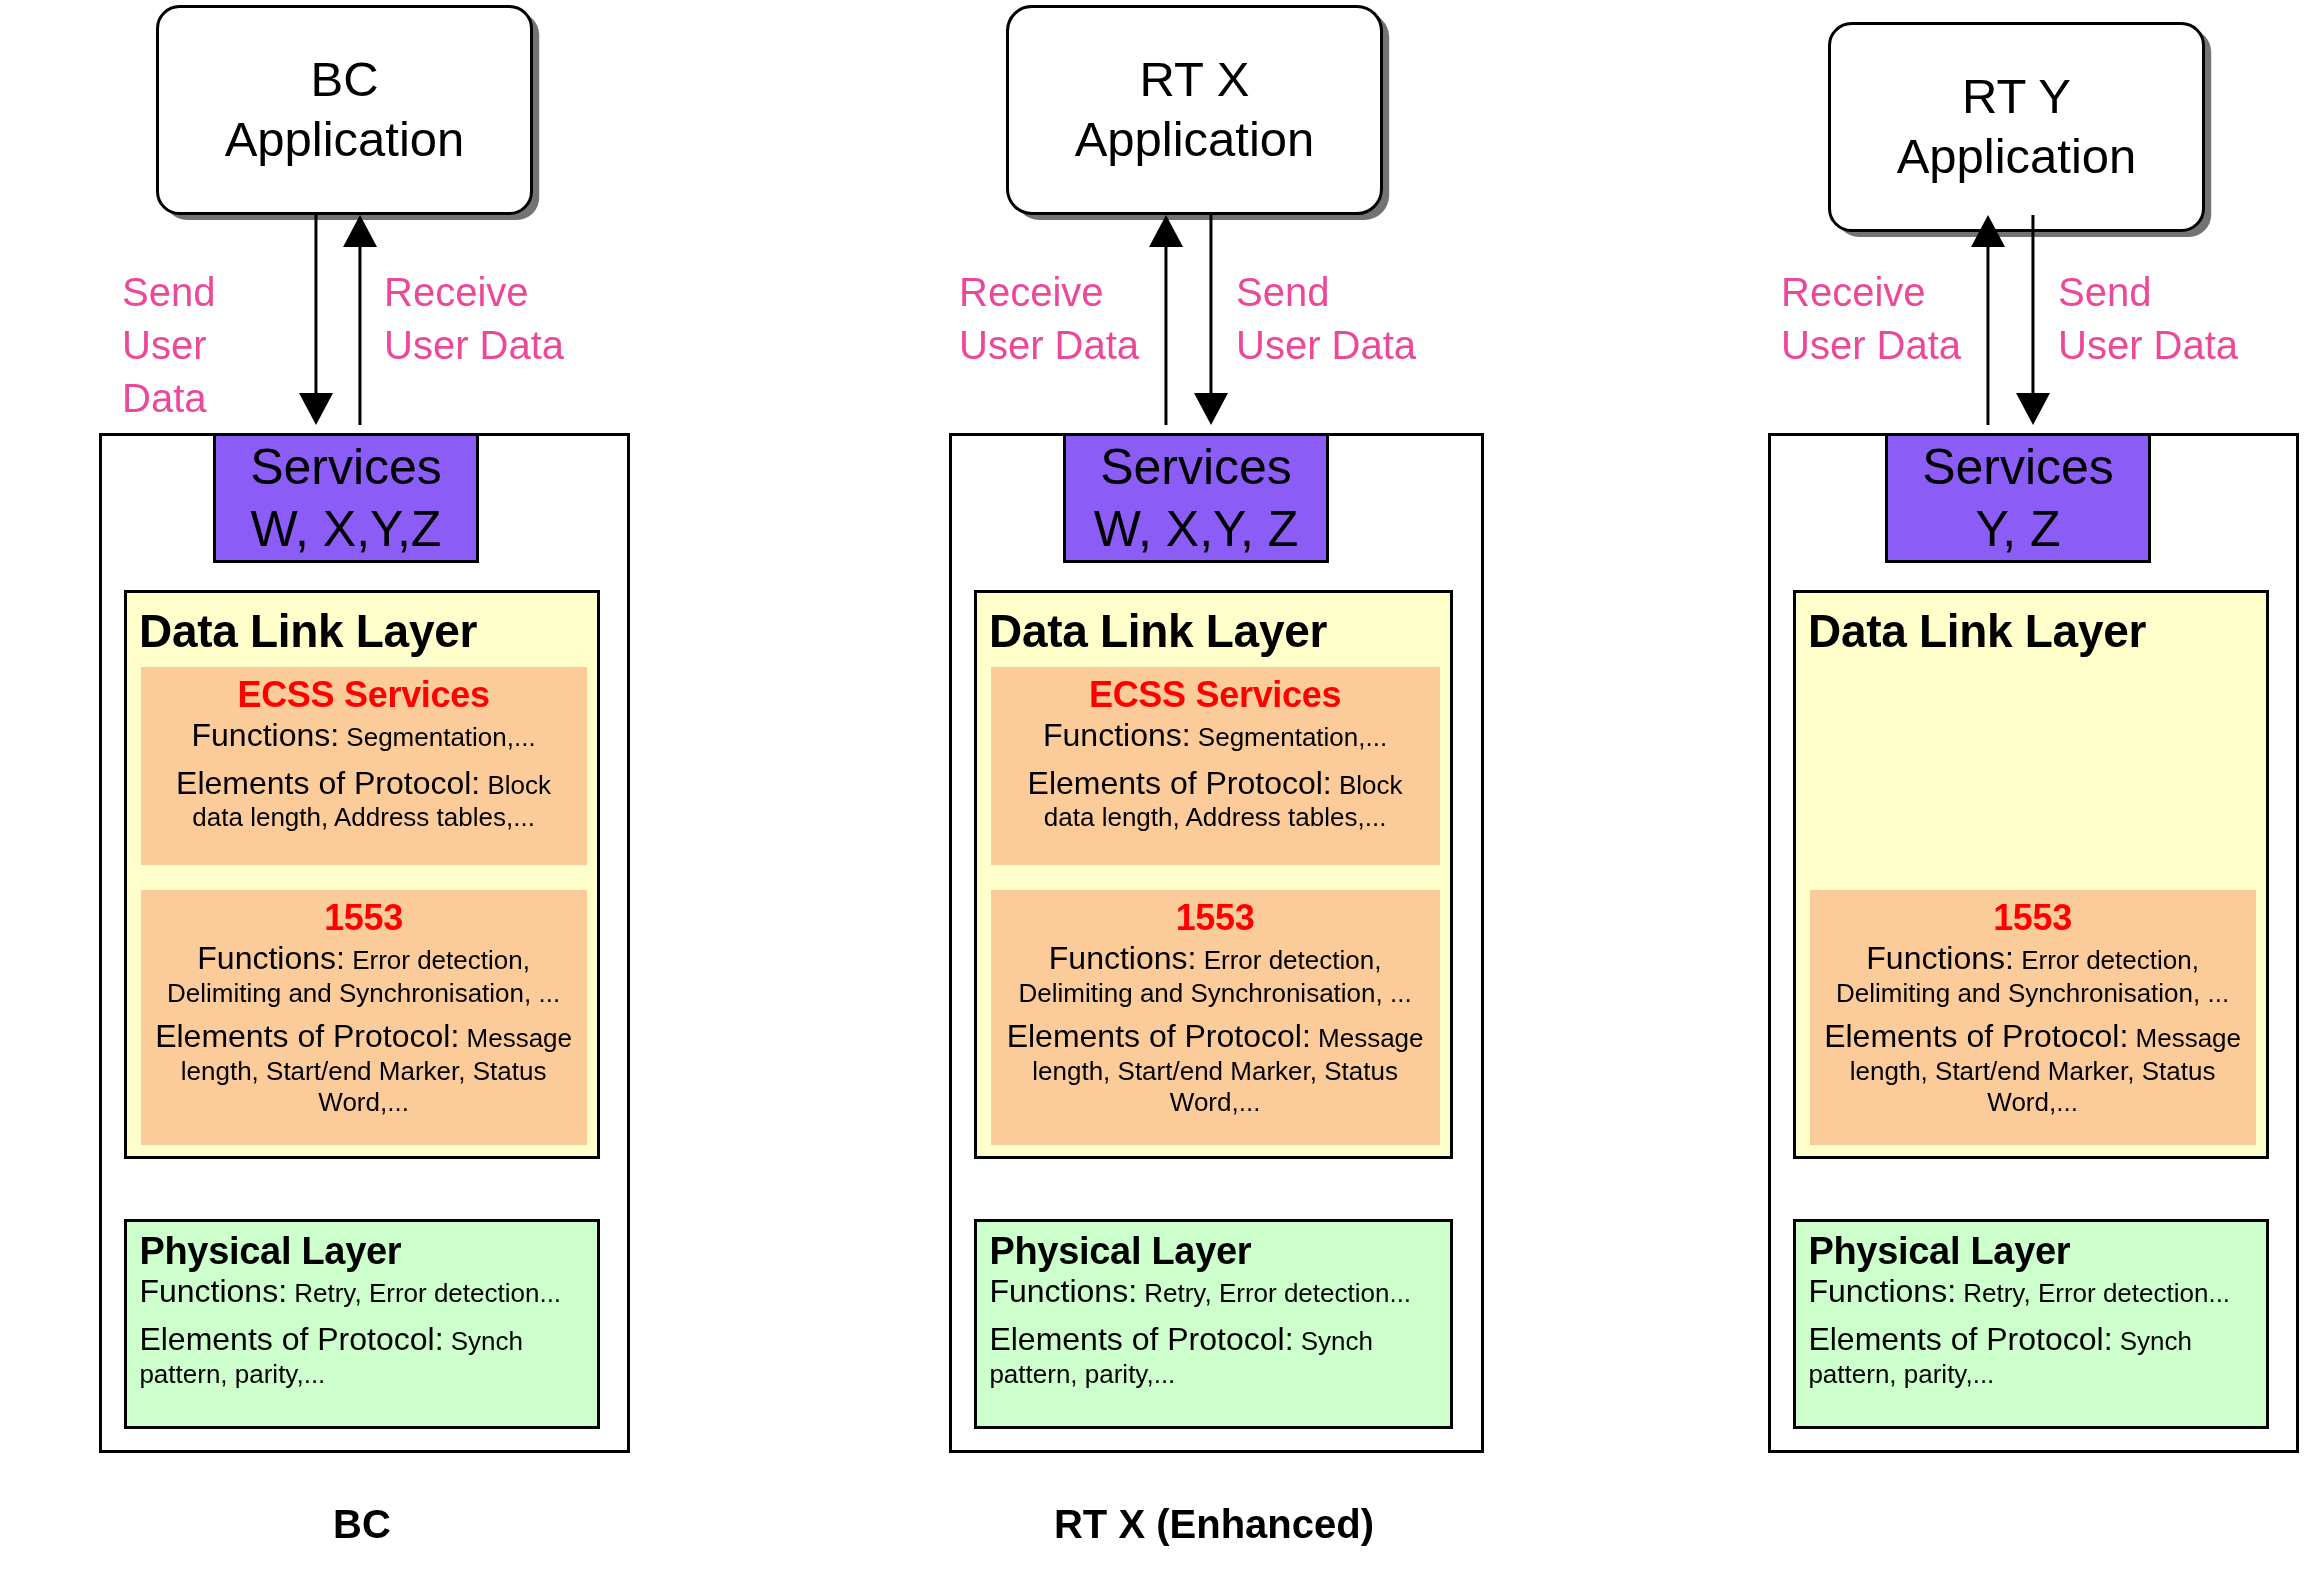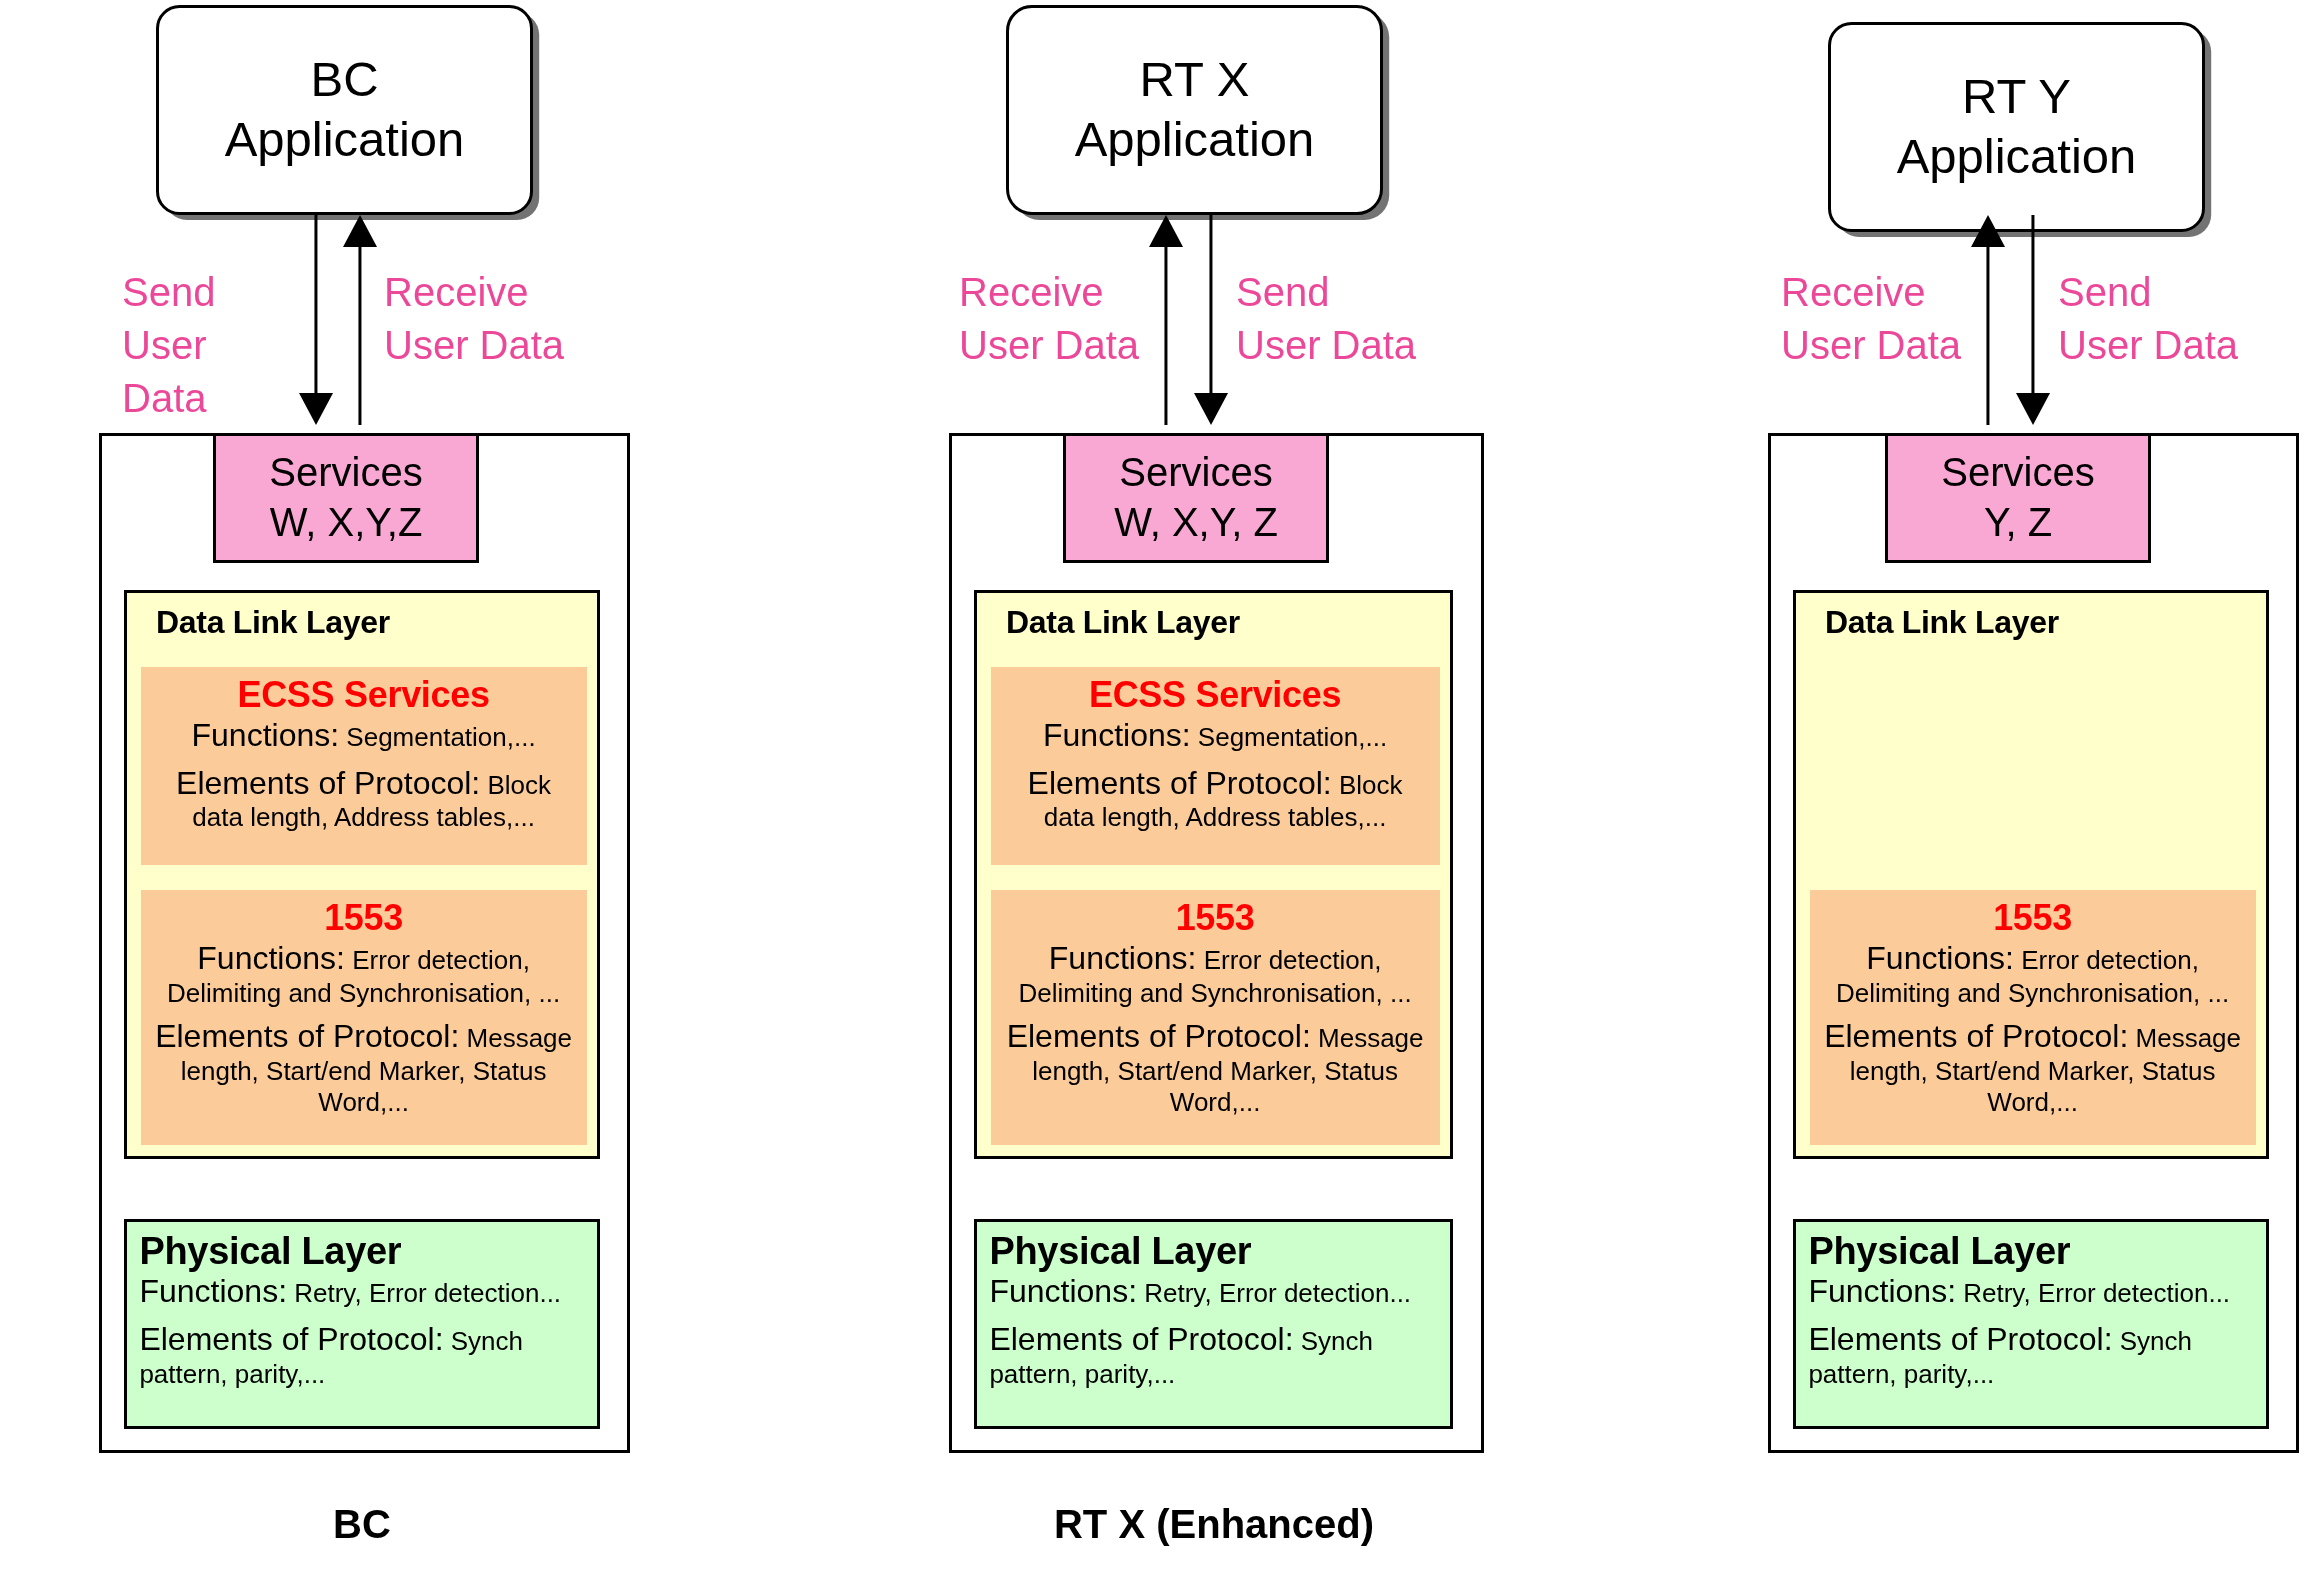--- a/index.html
+++ b/index.html
@@ -50,39 +50,39 @@
   .stack-box{
     position:absolute;
     border:3.1px solid #000;
     background:#ffffff;
   }
 
   
   .services-box{
     position:absolute;
     border:3.1px solid #000;
-    background:#f9a8d4;
+    background:#8b5cf6;
     display:flex;align-items:center;justify-content:center;
     text-align:center;
-    font-size:40px;line-height:1.24;color:#000;
+    font-size:50px;line-height:1.24;color:#000;
     white-space:pre-line;
     z-index:3;
   }
 
   
   .dll-box{
     position:absolute;
     border:3.1px solid #000;
     background:#FFFFCC;
     box-sizing:border-box;
     padding:0;
   }
   .dll-title{
-    position:absolute;left:29px;top:11px;
-    font-size:32px;font-weight:bold;color:#000;letter-spacing:-0.3px;
+    position:absolute;left:12px;top:11px;
+    font-size:46px;font-weight:bold;color:#000;letter-spacing:-0.3px;
   }
 
   
   .proto-box{
     position:absolute;
     background:#FCCB9A;
     box-sizing:border-box;
     padding:8.7px 11px 6.2px 11px;
     text-align:center;
   }

